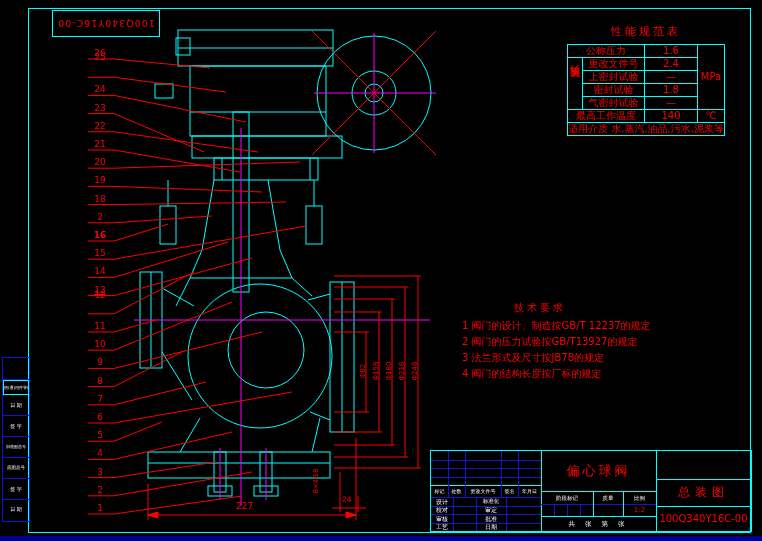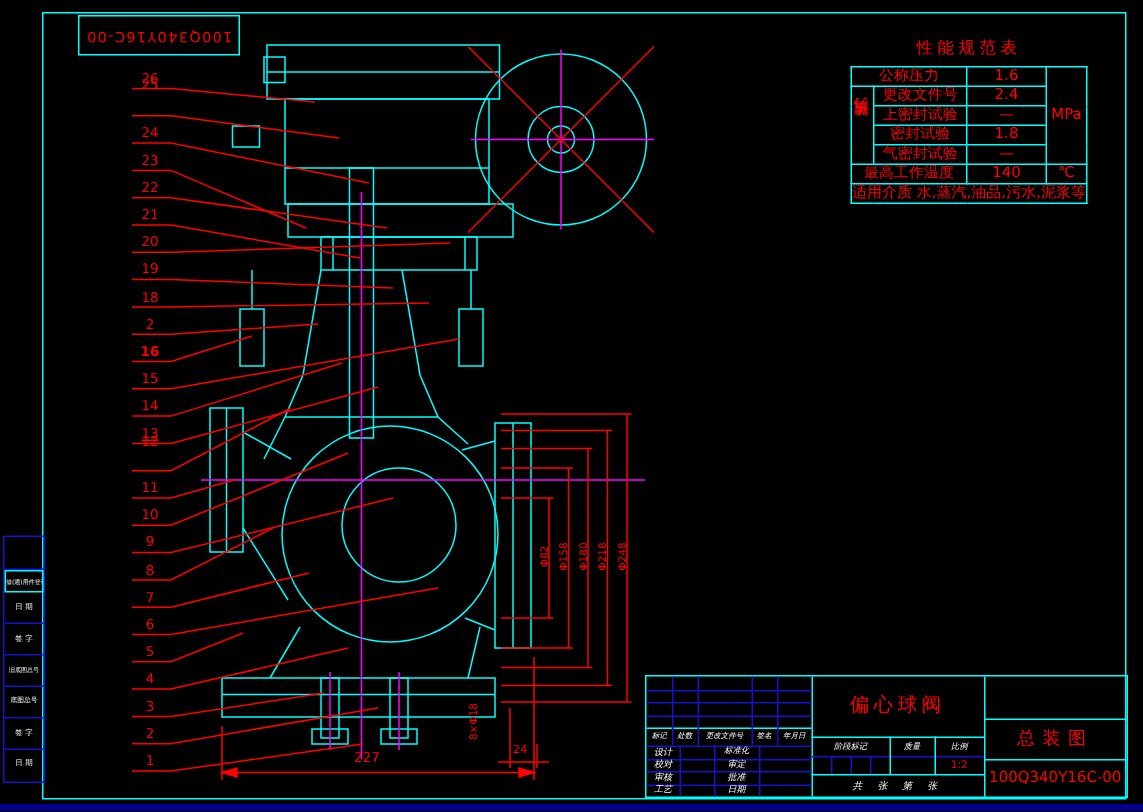--- a/index.html
+++ b/index.html
@@ -1,20 +1,20 @@
 <!DOCTYPE html>
 <html><head>
 <meta charset="utf-8">
 <style>
   html,body{margin:0;padding:0;background:#000;}
   #stage{position:relative;width:762px;height:541px;background:#000;overflow:hidden;
          font-family:"DejaVu Sans",sans-serif;}
   .abs{position:absolute;}
   .red{color:#ff0000;}
-  .white{color:#ffffff;font-style:italic;}
+  .white{color:#ffffff;}
   svg{position:absolute;left:0;top:0;}
   
   #frame{left:28px;top:8px;width:721px;height:523px;border:1px solid #00ffff;}
   #tl-box{left:52px;top:10px;width:106px;height:25px;border:1px solid #00ffff;
           color:#ff0000;font-size:9.5px;line-height:25px;text-align:center;
           letter-spacing:1px;transform:rotate(180deg);}
   
   .balloon{position:absolute;left:86px;width:28px;text-align:center;color:#ff0000;
            font-size:9px;line-height:10px;}
   .dimlabel{position:absolute;width:46px;text-align:center;color:#ff0000;font-size:7px;
@@ -225,20 +225,27 @@
         <td>140</td>
         <td>℃</td>
       </tr>
       <tr>
         <td colspan="4">适用介质 水,蒸汽,油品,污水,泥浆等</td>
       </tr>
     </tbody>
       </table>
   </div>
 
+  <div class="abs" id="notes">
+    <div class="ntitle">技术要求</div>
+    <div>1  阀门的设计、制造按GB/T 12237的规定</div>
+    <div>2  阀门的压力试验按GB/T13927的规定</div>
+    <div>3  法兰形式及尺寸按JB78的规定</div>
+    <div>4  阀门的结构长度按厂标的规定</div>
+  </div>
 
   <div class="abs red" style="left:236px;top:501px;font-size:9px;">227</div>
   <div class="abs red" style="left:342px;top:495px;font-size:7.5px;">24</div>
   <div class="abs red" style="left:296px;top:477px;width:40px;text-align:center;font-size:7px;transform:rotate(-90deg);">8×Φ18</div>
 
   <div class="abs" id="tblock">
     <div class="vlc" style="left:110px;top:0;height:80px;"></div>
     <div class="vlc" style="left:225px;top:0;height:80px;"></div>
 
     <div class="hlb" style="left:0;top:9px;width:110px;"></div>

